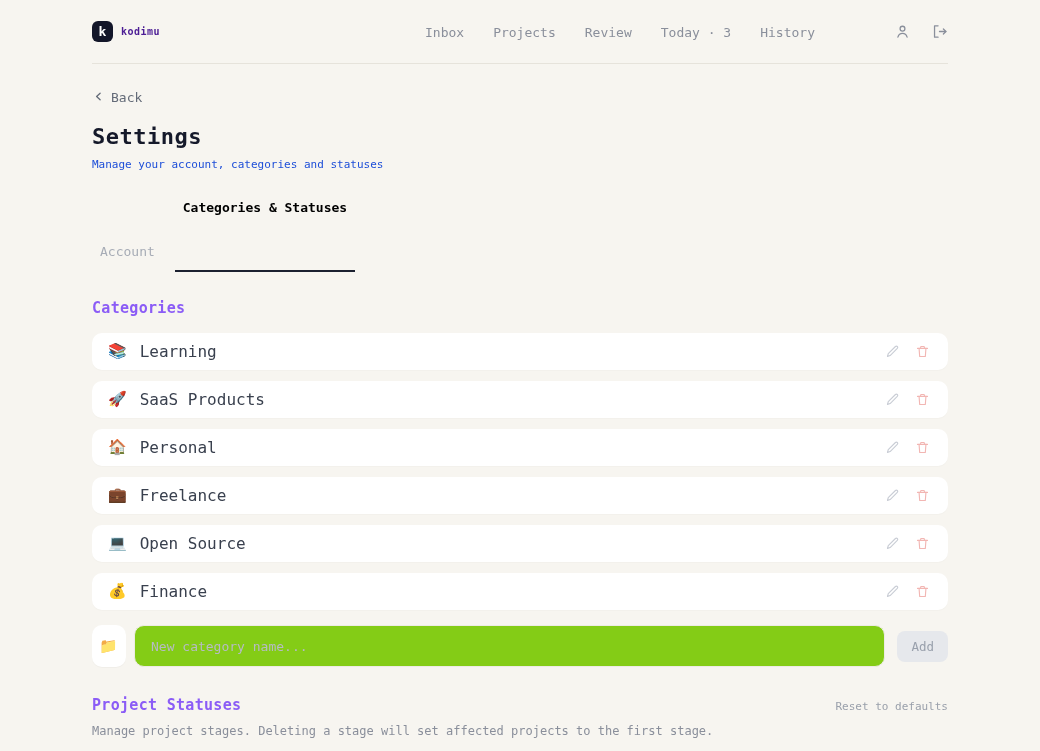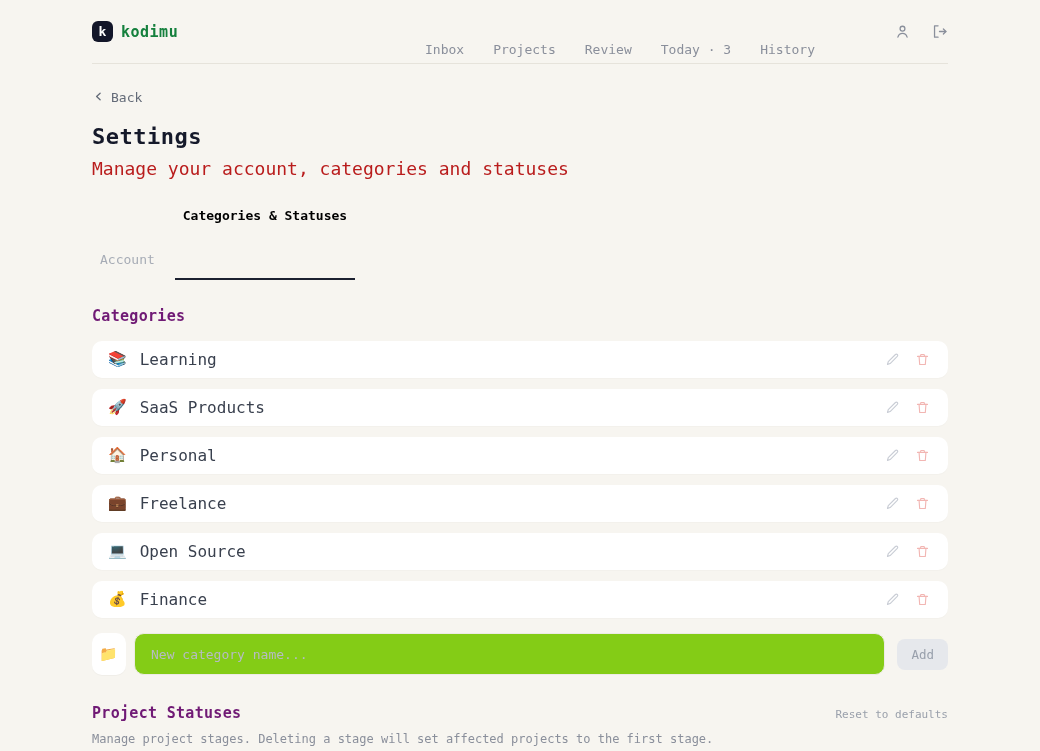--- a/index.html
+++ b/index.html
@@ -15,46 +15,46 @@
   .header-inner {
     height:64px; display:flex; align-items:center; justify-content:space-between;
     border-bottom:1px solid #e6e3db;
   }
   .brand { display:flex; align-items:center; gap:8px; }
   .logo-chip {
     width:21px; height:21px; background:#131629; border-radius:6px;
     display:flex; align-items:center; justify-content:center;
     color:#ffffff; font-size:13px; font-weight:bold;
   }
-  .brand-name { font-size:15px; font-weight:bold; color:#15803d; letter-spacing:0.5px; }
-  .top-nav { display:flex; gap:29px; position:absolute; left:333px; top:17px; height:64px; align-items:center; }
+  .brand-name { font-size:10px; font-weight:bold; color:#4c1d95; letter-spacing:0.5px; }
+  .top-nav { display:flex; gap:29px; position:absolute; left:333px; top:0; height:64px; align-items:center; }
   .header-wrap { position:relative; }
   .top-nav a { text-decoration:none; font-size:13px; color:#8a8f9b; cursor:pointer; }
   .header-icons { display:flex; gap:20px; align-items:center; color:#8a8f9b; }
   .header-icons svg { display:block; cursor:pointer; }
 
   
   .back-link {
     margin-top:26px; display:inline-flex; align-items:flex-start; gap:6px;
     font-size:13px; color:#646b78; cursor:pointer;
   }
   .back-link svg { display:block; }
 
   
   .page-title { margin-top:17px; font-size:22px; font-weight:bold; color:#15192a; letter-spacing:0.5px; }
-  .page-subtitle { margin-top:9px; font-size:18px; color:#b91c1c; }
+  .page-subtitle { margin-top:9px; font-size:11px; color:#1d4ed8; }
 
   
   .tabs { margin-top:29px; display:flex; gap:12px; }
   .tab { font-size:13px; padding:0 8px 11px 8px; cursor:pointer; border-bottom:2px solid transparent; }
   .tab.inactive { color:#a7acb6;margin-top:44px; }
   .tab.active { color:#000000; font-weight:bold; border-bottom-color:#1c2130; }
 
   
-  .section-title { font-size:15px; font-weight:bold; color:#701a75; letter-spacing:0.3px; }
+  .section-title { font-size:15px; font-weight:bold; color:#8b5cf6; letter-spacing:0.3px; }
   .section-desc { margin-top:10px; font-size:12px; color:#8a8f9b; }
   .categories-section { margin-top:27px; }
   .statuses-section { margin-top:29px; }
   .section-head { display:flex; justify-content:space-between; align-items:baseline; }
   .reset-link { font-size:11px; color:#9aa0ab; cursor:pointer; }
 
   
   .rows { margin-top:16px; }
   .cat-row, .status-row {
     background:#ffffff; border-radius:10px; height:37px;

